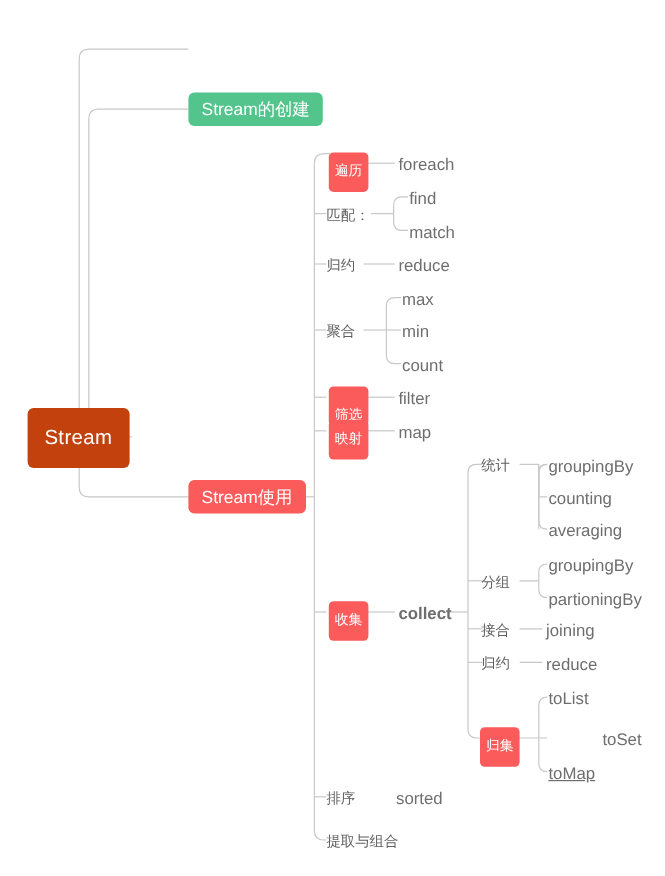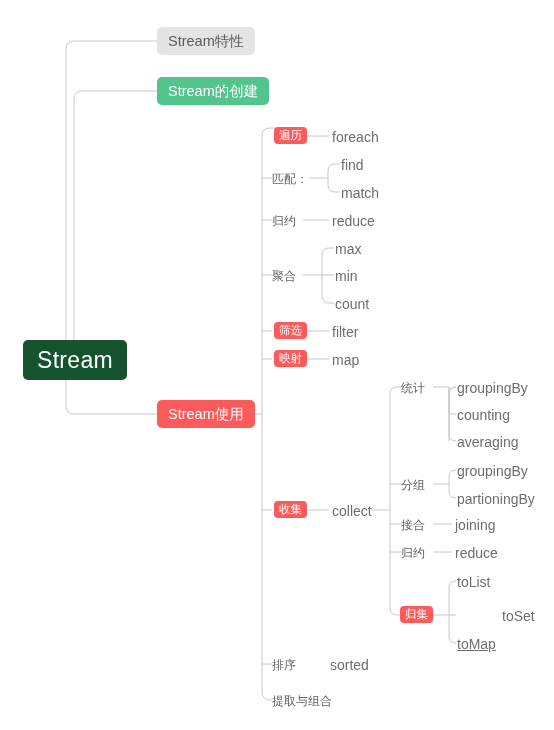--- a/index.html
+++ b/index.html
@@ -22,45 +22,45 @@
   }
   .node{
     position:absolute;
     white-space:nowrap;
     box-sizing:border-box;
     display:flex;
     align-items:center;
   }
   
   .node.root{
-    background:#14532d;
+    background:#c2410c;
     color:#ffffff;
     border-radius:5px;
-    font-size:23px;
+    font-size:17px;
     padding:0 14px;
-    height:40px;
+    height:50px;
     letter-spacing:0.3px;
   }
   
   .node.pill{
     border-radius:5px;
     color:#ffffff;
     height:28px;
     padding:0 11px;
     font-size:14.5px;
   }
   .node.pill.green{background:#54C48D;}
   .node.pill.red{background:#FC5B5B;}
   .node.pill.gray{background:#E4E4E4;color:#5C5C5C;}
   
   .node.badge{
     background:#FC5B5B;
     color:#ffffff;
     border-radius:4px;
-    height:17px;
+    height:33px;
     padding:0 5px;
     font-size:11.5px;
     line-height:17px;
   }
   
   .node.plain{
     color:#6E6E6E;
     font-size:14px;
     height:16px;
   }
@@ -150,43 +150,40 @@
       <path d="M449,588 L449,636"></path>
       <path d="M449,615 L456,615"></path>
       <path d="M449,636 Q449,643 456,643 L456,643"></path>
     </g>
   </svg>
 
   <div class="node root" style="left:23px;top:340px;">
     <span>Stream</span>
   </div>
 
-  <div class="node pill gray" style="left:157px;top:27px;">
-    <span>Stream特性</span>
-  </div>
   <div class="node pill green" style="left:157px;top:77px;">
     <span>Stream的创建</span>
   </div>
   <div class="node pill red" style="left:157px;top:400px;">
     <span>Stream使用</span>
   </div>
 
   <div class="node badge" style="left:274px;top:127px;">
     <span>遍历</span>
   </div>
   <div class="node plain cn" style="left:272px;top:171px;">
     <span>匹配：</span>
   </div>
   <div class="node plain cn" style="left:272px;top:213px;">
     <span>归约</span>
   </div>
   <div class="node plain cn" style="left:272px;top:268px;">
     <span>聚合</span>
   </div>
-  <div class="node badge" style="left:274px;top:322px;">
+  <div class="node badge" style="left:274px;top:322px;align-items:flex-end;">
     <span>筛选</span>
   </div>
   <div class="node badge" style="left:274px;top:350px;">
     <span>映射</span>
   </div>
   <div class="node badge" style="left:274px;top:501px;">
     <span>收集</span>
   </div>
   <div class="node plain cn" style="left:272px;top:657px;">
     <span>排序</span>
@@ -215,21 +212,21 @@
   </div>
   <div class="node plain" style="left:335px;top:296px;">
     <span>count</span>
   </div>
   <div class="node plain" style="left:332px;top:324px;">
     <span>filter</span>
   </div>
   <div class="node plain" style="left:332px;top:352px;">
     <span>map</span>
   </div>
-  <div class="node plain" style="left:332px;top:503px;">
+  <div class="node plain" style="left:332px;top:503px;font-weight:bold;">
     <span>collect</span>
   </div>
   <div class="node plain" style="left:330px;top:657px;">
     <span>sorted</span>
   </div>
 
   <div class="node plain cn" style="left:401px;top:380px;">
     <span>统计</span>
   </div>
   <div class="node plain cn" style="left:401px;top:477px;">

